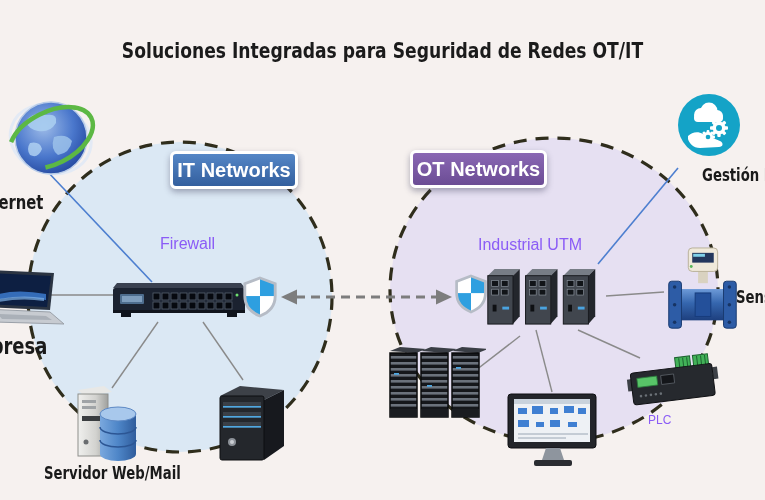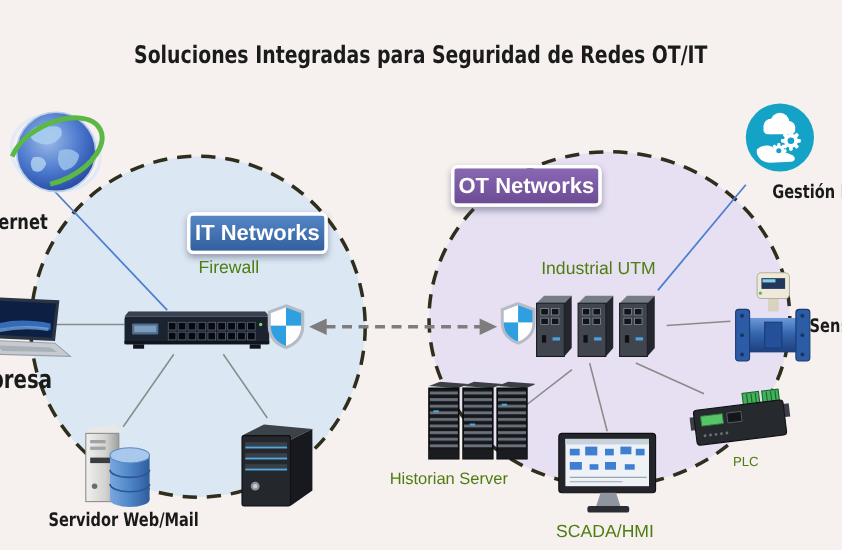--- a/index.html
+++ b/index.html
@@ -8,23 +8,23 @@
   #bg{position:absolute;left:0;top:0;}
   .dev{position:absolute;}
   .dev svg{display:block;width:100%;height:100%;}
   .title{position:absolute;top:38px;left:0;width:765px;text-align:center;
          font-family:"DejaVu Sans",sans-serif;font-weight:bold;font-size:22px;color:#1b1b1b;
          transform:scaleX(0.78);transform-origin:center;white-space:nowrap;}
   .badge{position:absolute;display:flex;align-items:center;justify-content:center;
          border:3px solid #ffffff;border-radius:6px;color:#ffffff;font-weight:bold;font-size:20px;
          box-shadow:0 3px 6px rgba(70,70,100,0.45);font-family:"Liberation Sans",sans-serif;
          white-space:nowrap;}
-  .badge.it{left:170px;top:151px;width:122px;height:32px;background:linear-gradient(#5486c6,#335f9e);margin-top:42px;}
+  .badge.it{left:170px;top:151px;width:122px;height:32px;background:linear-gradient(#5486c6,#335f9e);}
   .badge.ot{left:410px;top:150px;width:131px;height:32px;background:linear-gradient(#8a68b4,#6b4c94);align-items:center;}
-  .dlabel{position:absolute;color:#4d7c0f;text-align:center;white-space:nowrap;}
+  .dlabel{position:absolute;color:#8b5cf6;white-space:nowrap;}
   .cond{position:absolute;font-family:"DejaVu Sans",sans-serif;font-weight:bold;color:#1a1a1a;
         white-space:nowrap;transform:scaleX(0.78);}
   .cond.anchor-r{transform-origin:right center;}
   .cond.anchor-l{transform-origin:left center;}
 </style>
 </head>
 <body>
 
 <div id="stage">
 
@@ -379,22 +379,20 @@
 
   <div class="badge it">
     <span>IT Networks</span>
   </div>
   <div class="badge ot">
     <span>OT Networks</span>
   </div>
 
   <div class="dlabel" style="left:160px;top:235px;width:96px;font-size:16px">Firewall</div>
   <div class="dlabel" style="left:478px;top:236px;width:132px;font-size:16px">Industrial UTM</div>
-  <div class="dlabel" style="left:348px;top:427px;width:120px;font-size:15px">Historian Server</div>
-  <div class="dlabel" style="left:498px;top:475px;width:104px;font-size:16px">SCADA/HMI</div>
   <div class="dlabel" style="left:648px;top:413px;width:60px;font-size:12px">PLC</div>
 
   <div class="cond anchor-r" style="right:722px;top:191px;font-size:19px">Internet</div>
   <div class="cond anchor-r" style="right:718px;top:333px;font-size:23px">Empresa</div>
   <div class="cond anchor-l" style="left:44px;top:463px;font-size:17px">Servidor Web/Mail</div>
   <div class="cond anchor-l" style="left:702px;top:165px;font-size:17px">Gestión Remota</div>
   <div class="cond anchor-l" style="left:736px;top:287px;font-size:17px">Sensores</div>
 
   <div class="title">Soluciones Integradas para Seguridad de Redes OT/IT</div>
 

